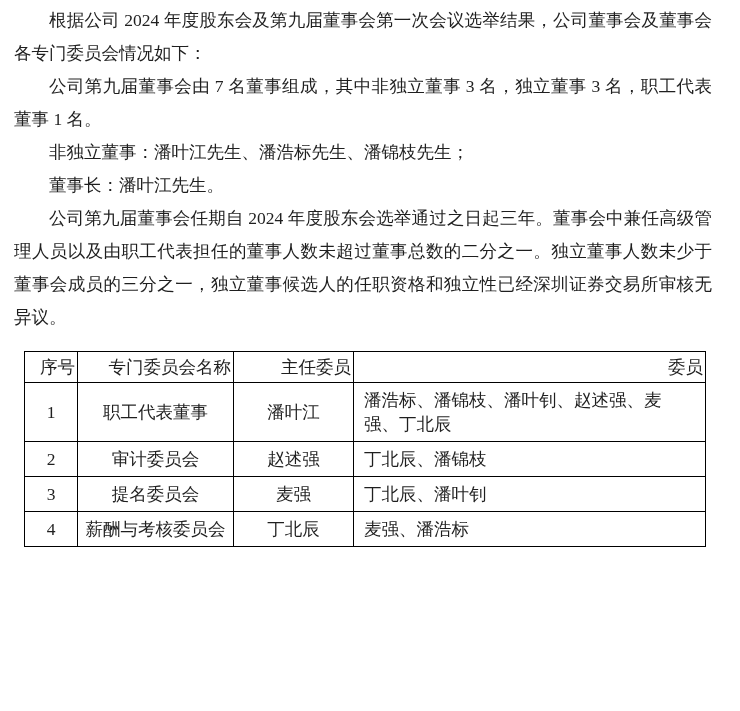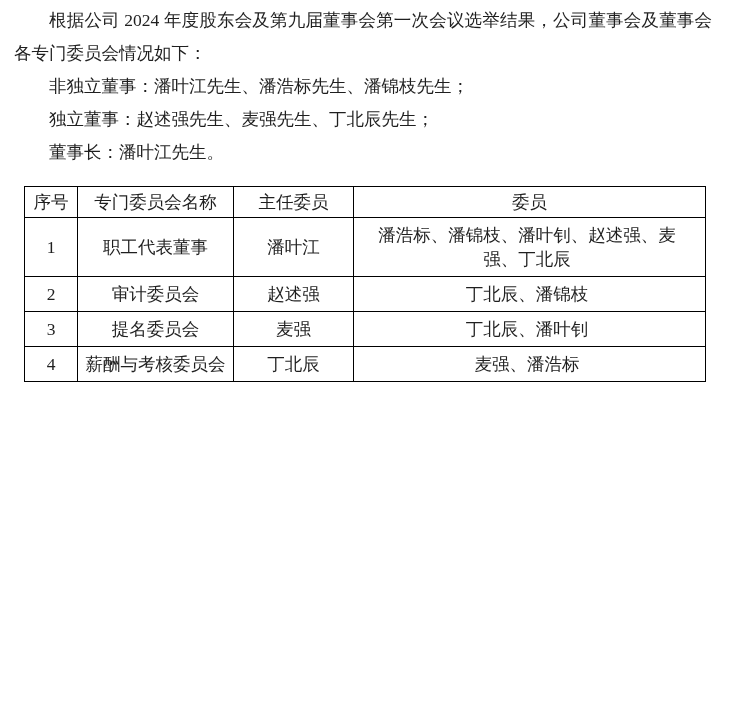--- a/index.html
+++ b/index.html
@@ -40,38 +40,39 @@
   .committee-table th,
   .committee-table td{
     border:1.5px solid var(--border);
     font-weight:normal;
     font-size:17.5px;
     line-height:24px;
     text-align:center;
     vertical-align:middle;
     padding:5px 2px;
   }
-  .committee-table th{height:31px;padding:3px 2px;}
+  .committee-table th{height:31px;padding:3px 2px;text-align:right;}
   .committee-table td{height:34px;}
   .committee-table td.members{
-    text-align:center;
+    text-align:left;
     padding-left:10px;
     padding-right:15px;
     word-break:break-all;
   }
 </style>
 </head>
 <body>
 
 <main class="page">
   <section class="paragraphs">
       <p>根据公司 2024 年度股东会及第九届董事会第一次会议选举结果，公司董事会及董事会各专门委员会情况如下：</p>
+      <p>公司第九届董事会由 7 名董事组成，其中非独立董事 3 名，独立董事 3 名，职工代表董事 1 名。</p>
       <p>非独立董事：潘叶江先生、潘浩标先生、潘锦枝先生；</p>
-      <p>独立董事：赵述强先生、麦强先生、丁北辰先生；</p>
       <p>董事长：潘叶江先生。</p>
+      <p>公司第九届董事会任期自 2024 年度股东会选举通过之日起三年。董事会中兼任高级管理人员以及由职工代表担任的董事人数未超过董事总数的二分之一。独立董事人数未少于董事会成员的三分之一，独立董事候选人的任职资格和独立性已经深圳证券交易所审核无异议。</p>
     </section>
 
   <table class="committee-table">
     <colgroup>
       <col class="c0">
         <col class="c1">
         <col class="c2">
         <col class="c3">
     </colgroup>
     <thead>

